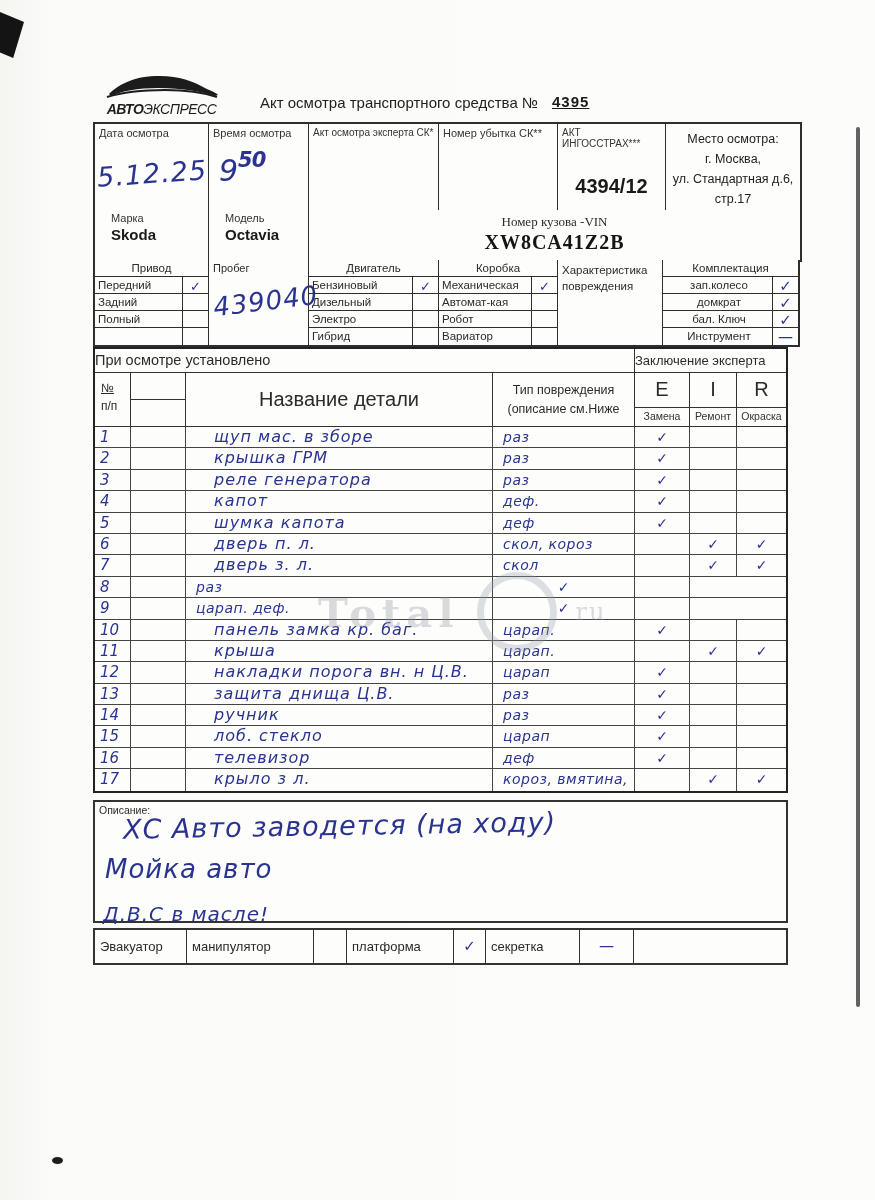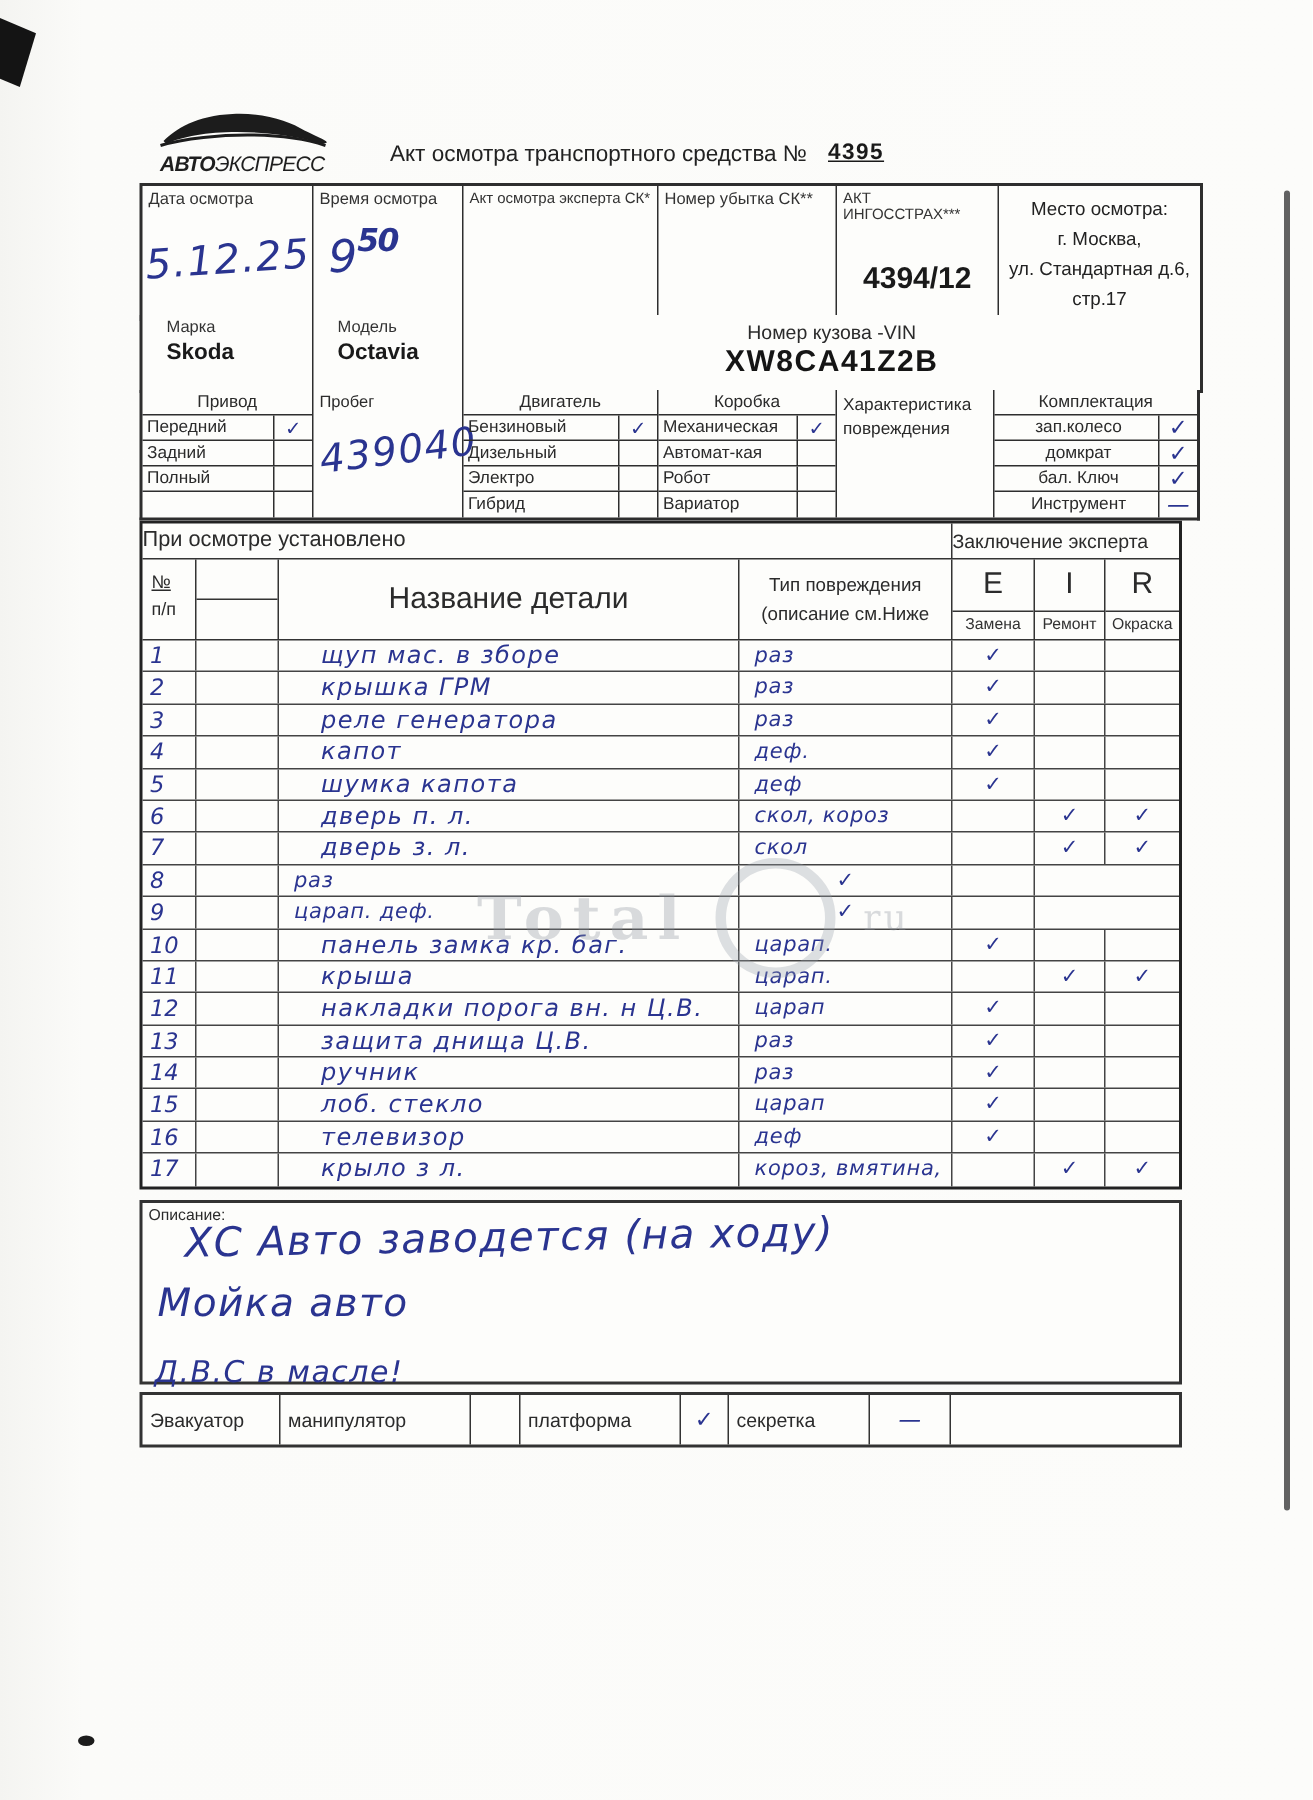--- a/index.html
+++ b/index.html
@@ -40,21 +40,21 @@
   .date-val{position:absolute;left:2px;top:34px;font-size:27px;transform:rotate(-4deg);letter-spacing:1px;}
   .time-val{position:absolute;left:10px;top:24px;font-size:30px;}
   .time-sup{font-size:21px;font-weight:bold;vertical-align:14px;letter-spacing:-1px;}
   .ingos-val{position:absolute;left:0;right:0;bottom:14px;text-align:center;font-size:20px;
              font-weight:bold;color:#1a1a1a;}
   .place-cell{text-align:center;font-size:12.5px;line-height:1.6;padding-top:5px;color:#222;}
   
   .vehicle-row{position:absolute;left:93px;top:210px;display:grid;grid-template-columns:114px 100px 491px;
                border:2px solid #2e2e2e;border-top:none;background:#fdfdfb;}
   .veh-cell{height:50px;border-right:1px solid #2e2e2e;padding:2px 16px;box-sizing:border-box;}
-  .veh-cell:last-child{border-right:none;}
+  .veh-cell:last-child{border-right:none;font-family:Liberation Serif, serif;}
   .veh-value{font-size:15px;font-weight:bold;color:#1a1a1a;margin-top:2px;}
   .vin-label{text-align:center;font-size:13px;margin-top:2px;}
   .vin-value{text-align:center;font-size:20px;font-weight:bold;letter-spacing:1px;color:#151515;margin-top:1px;}
   
   .specs{position:absolute;left:93px;top:260px;display:flex;border:2px solid #2e2e2e;border-top:none;
          background:#fdfdfb;height:85px;box-sizing:content-box;}
   .spec-block{border-right:1px solid #2e2e2e;box-sizing:border-box;position:relative;}
   .spec-block:last-child{border-right:none;}
   .mini-head{height:16px;line-height:16px;text-align:center;font-size:11.5px;border-bottom:1px solid #2e2e2e;}
   .opt-row{display:flex;height:17px;border-bottom:1px solid #2e2e2e;box-sizing:border-box;}

